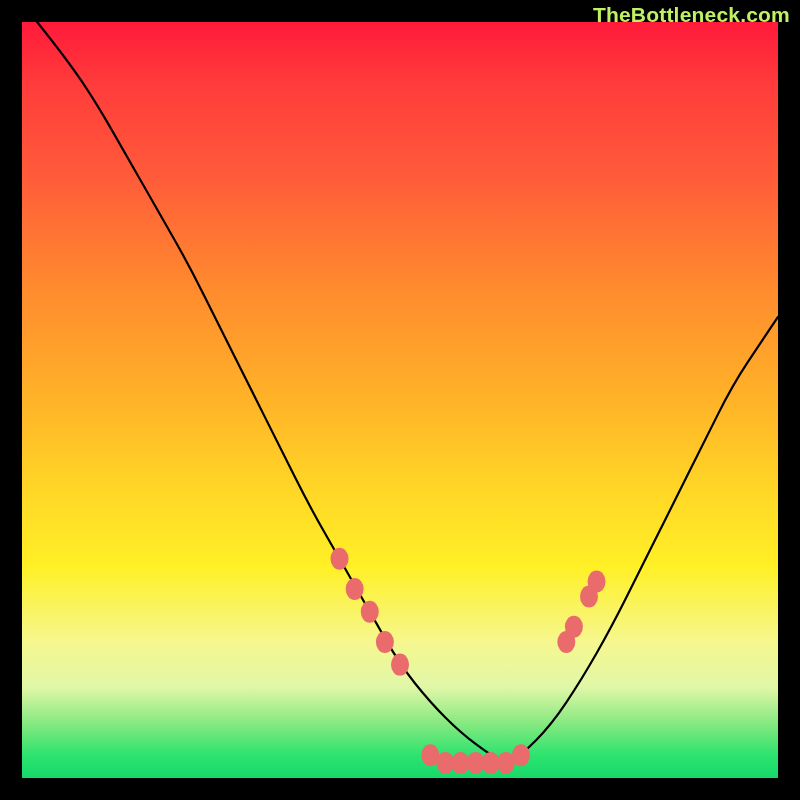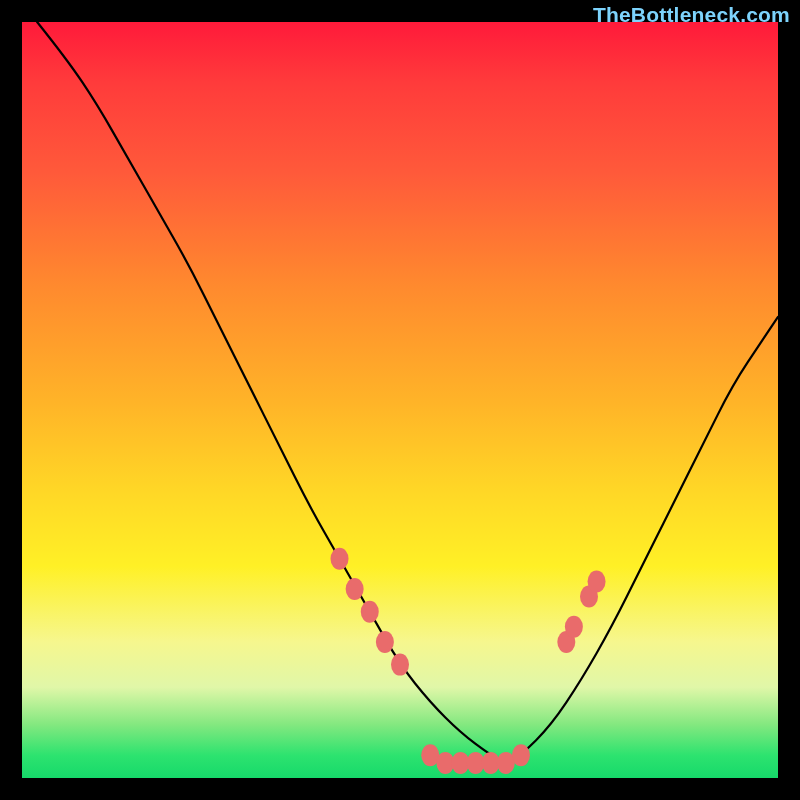--- a/index.html
+++ b/index.html
@@ -39,21 +39,21 @@
       #2de36f 97%,
       #16d96a 100%
     );
   }
   .watermark {
     position: absolute;
     top: 3px;
     right: 10px;
     font-size: 21px;
     font-weight: 600;
-    color: #7dd3fc;
+    color: #bef264;
     letter-spacing: 0.2px;
     user-select: none;
   }
   svg.curve {
     position: absolute;
     left: 0;
     top: 0;
     width: 756px;
     height: 756px;
     overflow: visible;

